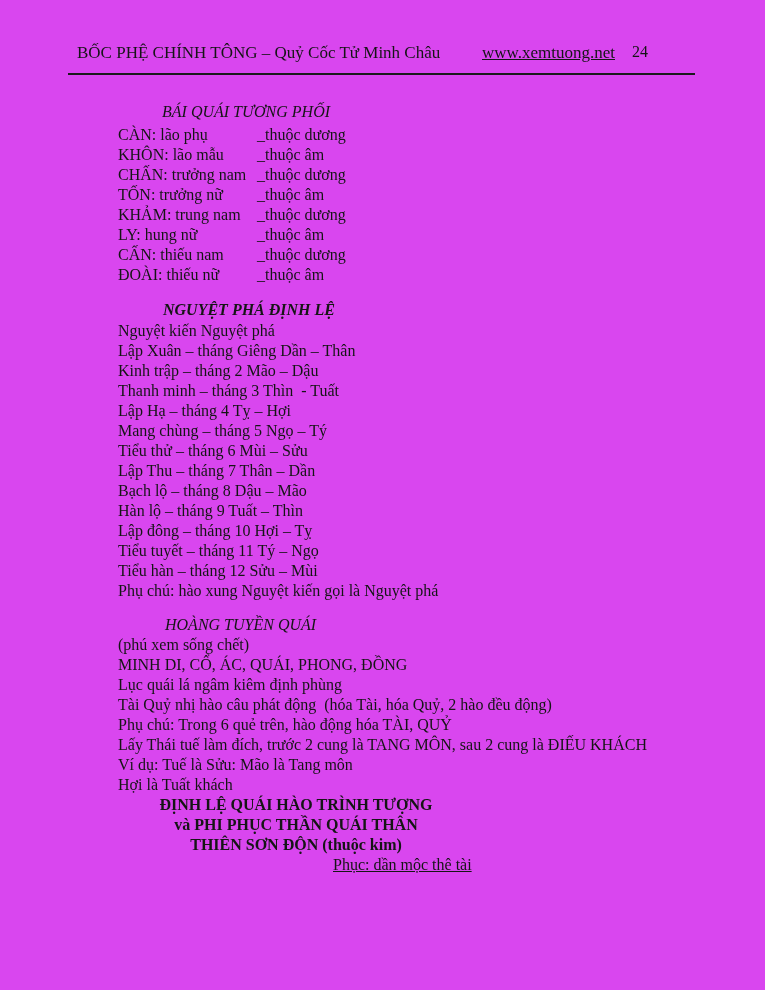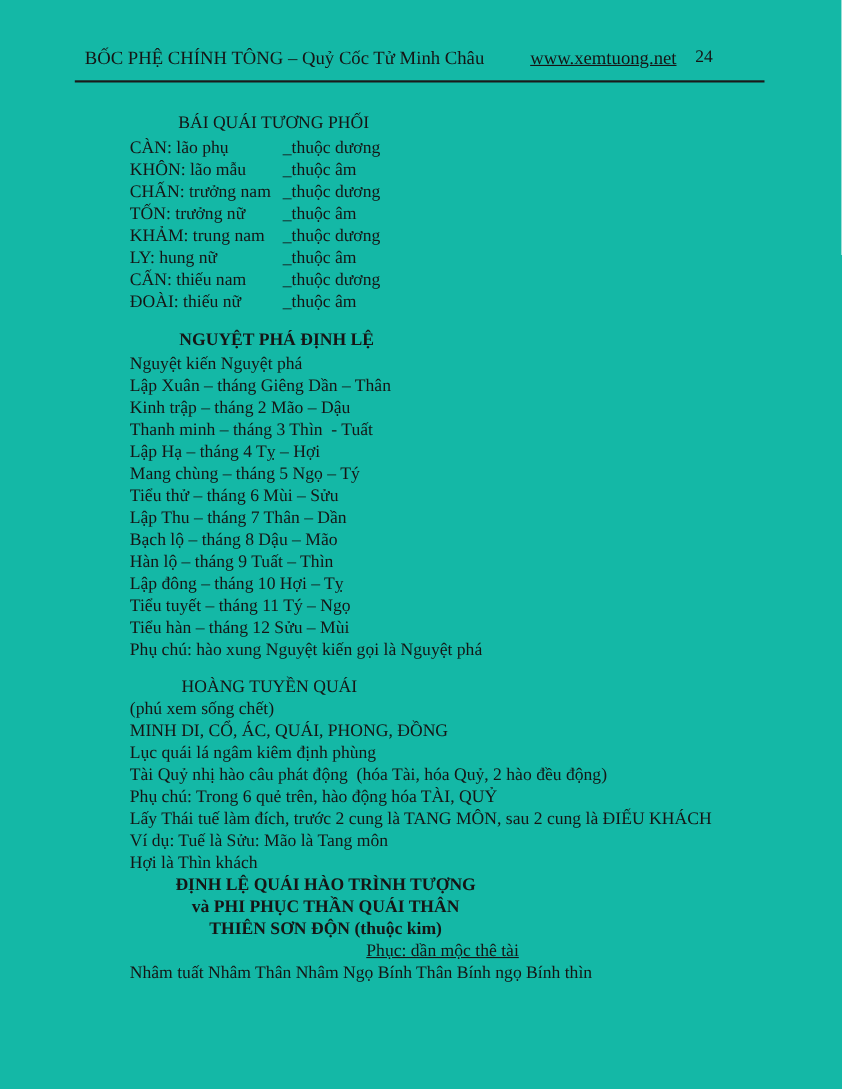--- a/index.html
+++ b/index.html
@@ -1,33 +1,33 @@
 <!DOCTYPE html>
 <html><head>
 <meta charset="utf-8">
 <style>
   html,body { margin:0; padding:0; background:#ffffff; }
   .page {
     position:relative;
     width:765px; height:990px;
-    background:#14b8a6;
+    background:#d946ef;
     color:#151515;
     font-family:"Liberation Serif","DejaVu Serif",serif;
     overflow:hidden;
   }
   
   .hdr-title { position:absolute; left:77px; top:43px; font-size:17px; white-space:pre; }
   .hdr-url   { position:absolute; left:482px; top:43px; font-size:17px; text-decoration:underline; color:#151515; white-space:pre; }
   .hdr-page  { position:absolute; left:632px; top:43px; font-size:16px; white-space:pre; }
   .hdr-rule  { position:absolute; left:68px; top:73px; width:627px; height:0; border-top:2px solid #1a1a1a; }
 
   
   .content { position:absolute; left:118px; top:102px; width:600px; font-size:16px; line-height:20px; }
   .line { height:20px; white-space:pre; }
-  .sec-title { height:20px; white-space:pre; }
+  .sec-title { height:20px; white-space:pre;font-style:italic; }
   .s1-title { padding-left:44px; margin-bottom:3px; }
   .s2-title { padding-left:45px; margin-top:15px; margin-bottom:1px; font-weight:bold; }
   .s3-title { padding-left:47px; margin-top:14px; }
   .row { display:flex; height:20px; white-space:pre; }
   .row .c1 { width:139px; }
   .heading-block { width:356px; text-align:center; font-weight:bold; }
   .heading-block .line { height:20px;font-family:Liberation Serif, serif; }
   .phuc-line { padding-left:215px;text-decoration:underline; }
 </style>
 </head>
@@ -93,24 +93,23 @@
     <div class="line">Phụ chú: hào xung Nguyệt kiến gọi là Nguyệt phá</div>
 
     <div class="sec-title s3-title">HOÀNG TUYỀN QUÁI</div>
     <div class="line">(phú xem sống chết)</div>
     <div class="line">MINH DI, CỔ, ÁC, QUÁI, PHONG, ĐỒNG</div>
     <div class="line">Lục quái lá ngâm kiêm định phùng</div>
     <div class="line">Tài Quỷ nhị hào câu phát động  (hóa Tài, hóa Quỷ, 2 hào đều động)</div>
     <div class="line">Phụ chú: Trong 6 quẻ trên, hào động hóa TÀI, QUỶ</div>
     <div class="line">Lấy Thái tuế làm đích, trước 2 cung là TANG MÔN, sau 2 cung là ĐIẾU KHÁCH</div>
     <div class="line">Ví dụ: Tuế là Sửu: Mão là Tang môn</div>
-    <div class="line">Hợi là Thìn khách</div>
+    <div class="line">Hợi là Tuất khách</div>
 
     <div class="heading-block">
       <div class="line">ĐỊNH LỆ QUÁI HÀO TRÌNH TƯỢNG</div>
       <div class="line">và PHI PHỤC THẦN QUÁI THÂN</div>
       <div class="line">THIÊN SƠN ĐỘN (thuộc kim)</div>
     </div>
     <div class="line phuc-line">Phục: dần mộc thê tài</div>
-    <div class="line">Nhâm tuất Nhâm Thân Nhâm Ngọ Bính Thân Bính ngọ Bính thìn</div>
 
   </div>
 </div>
 
 </body></html>

